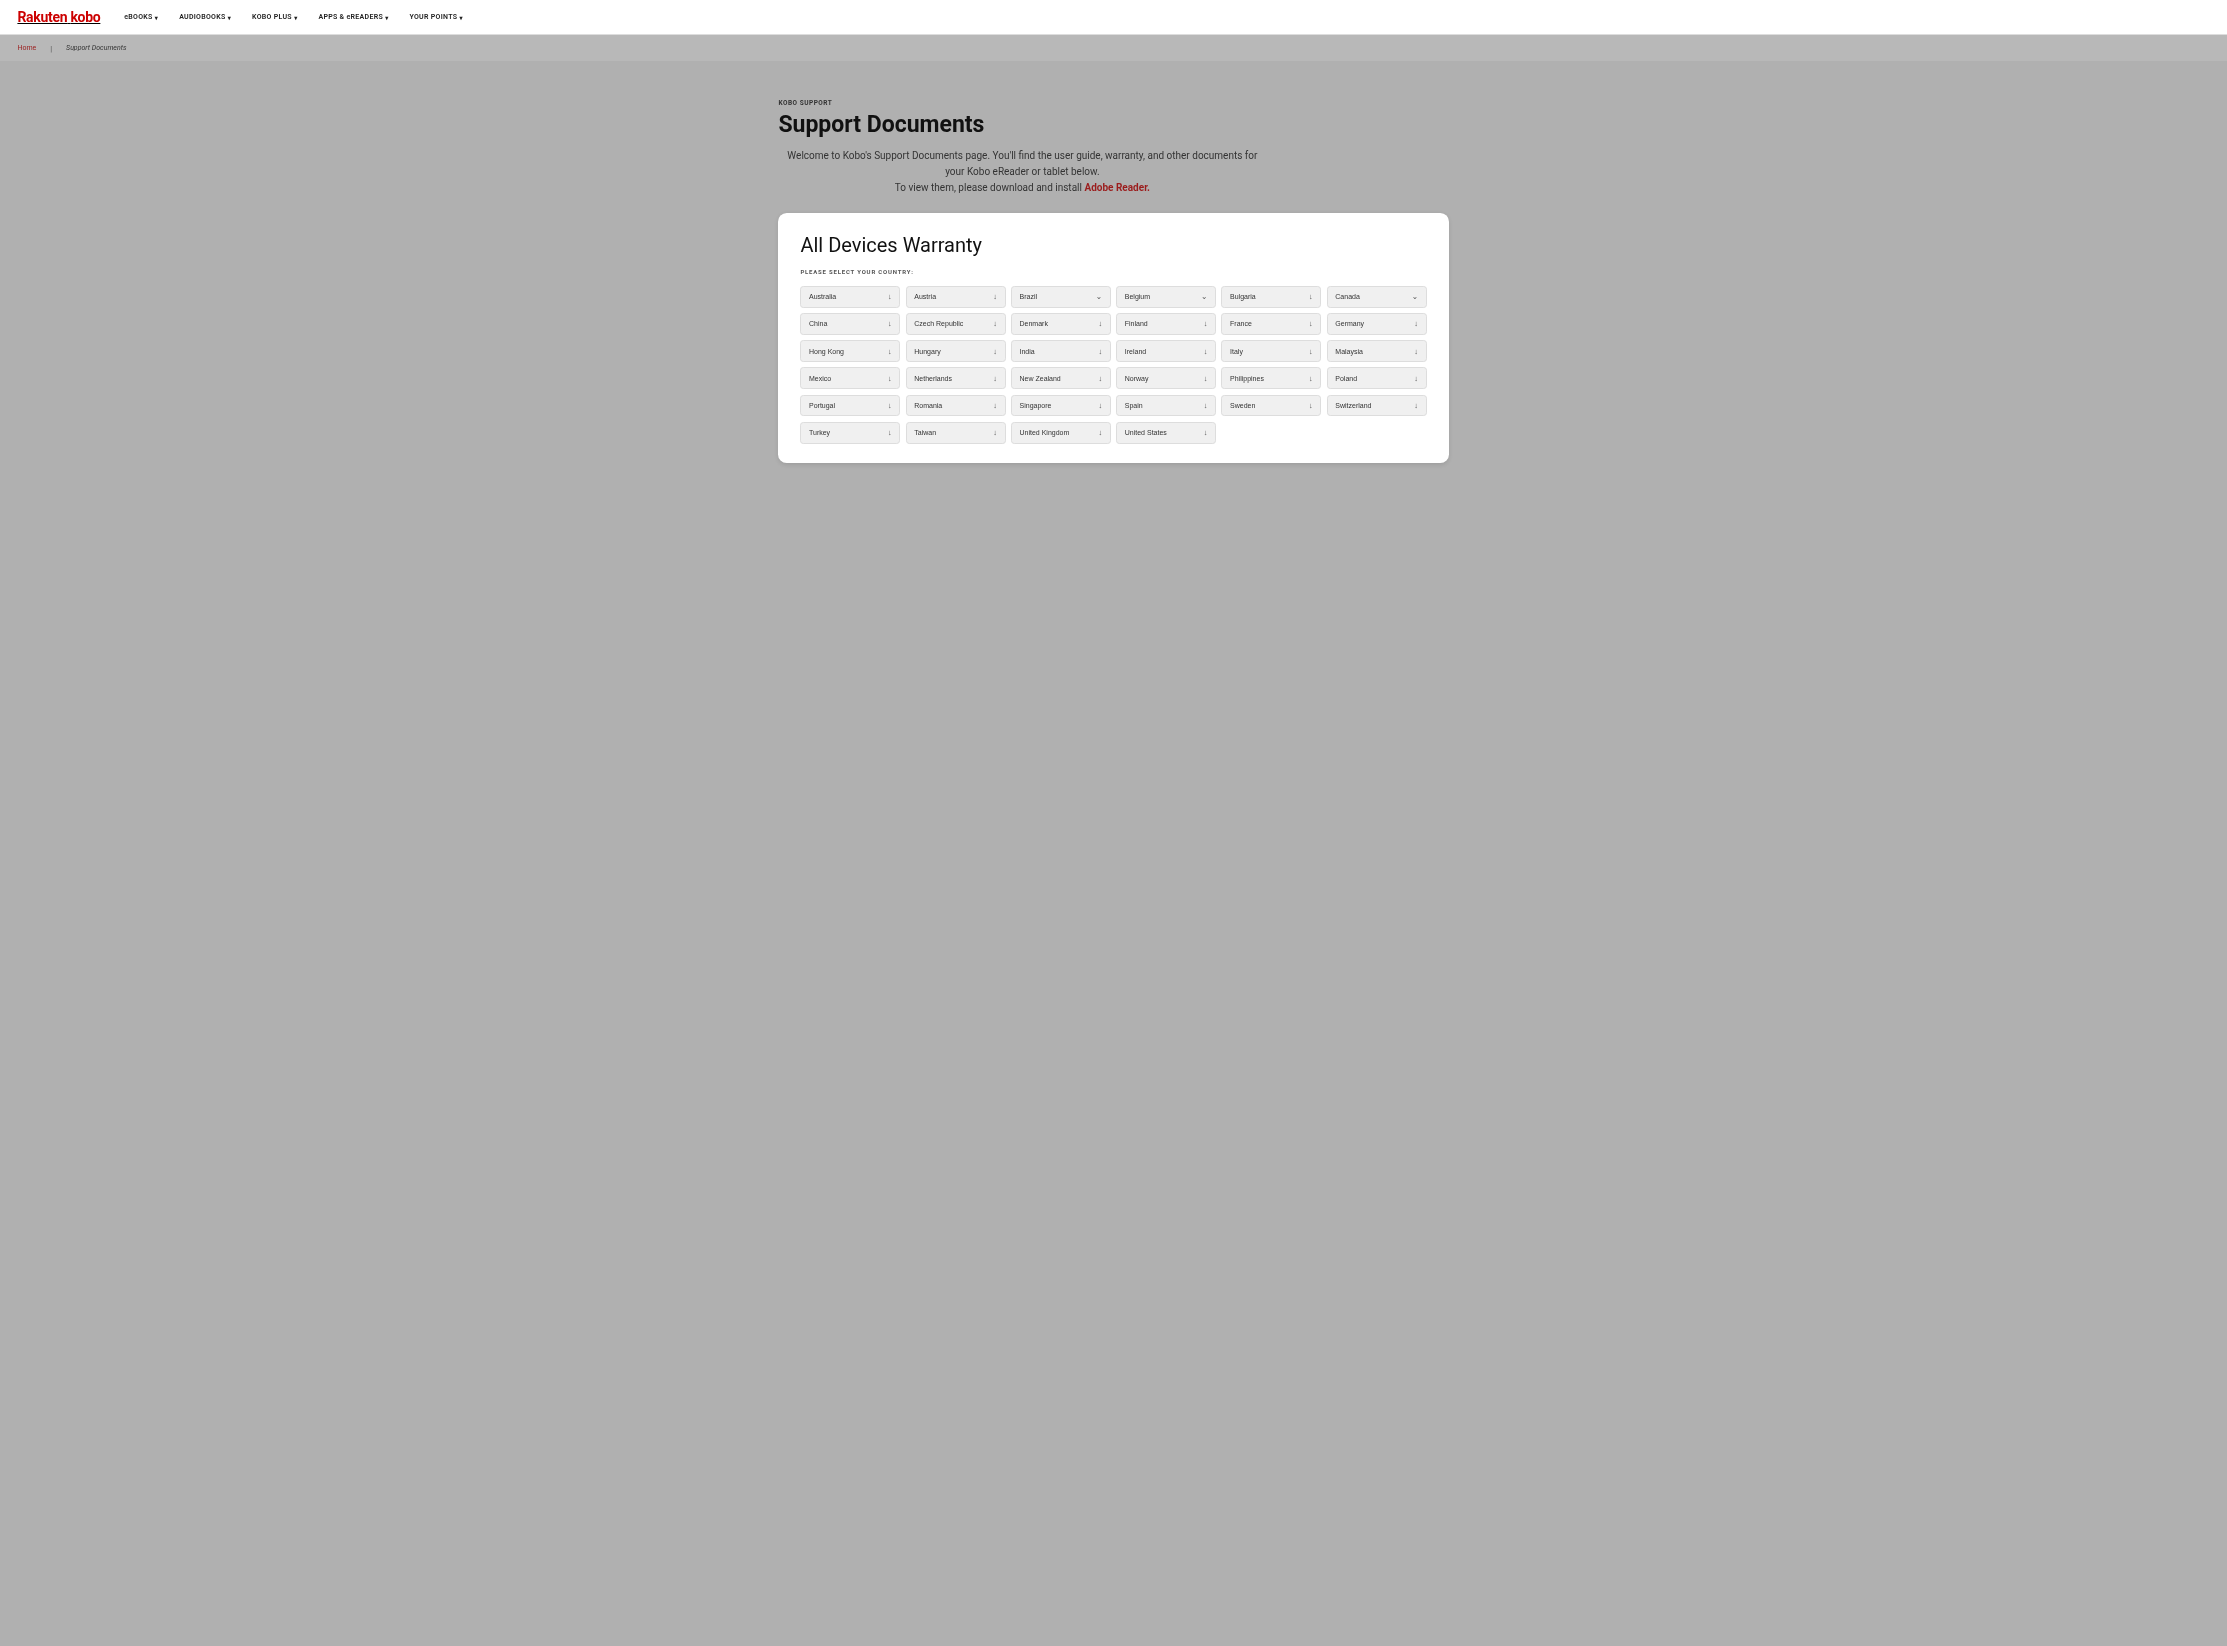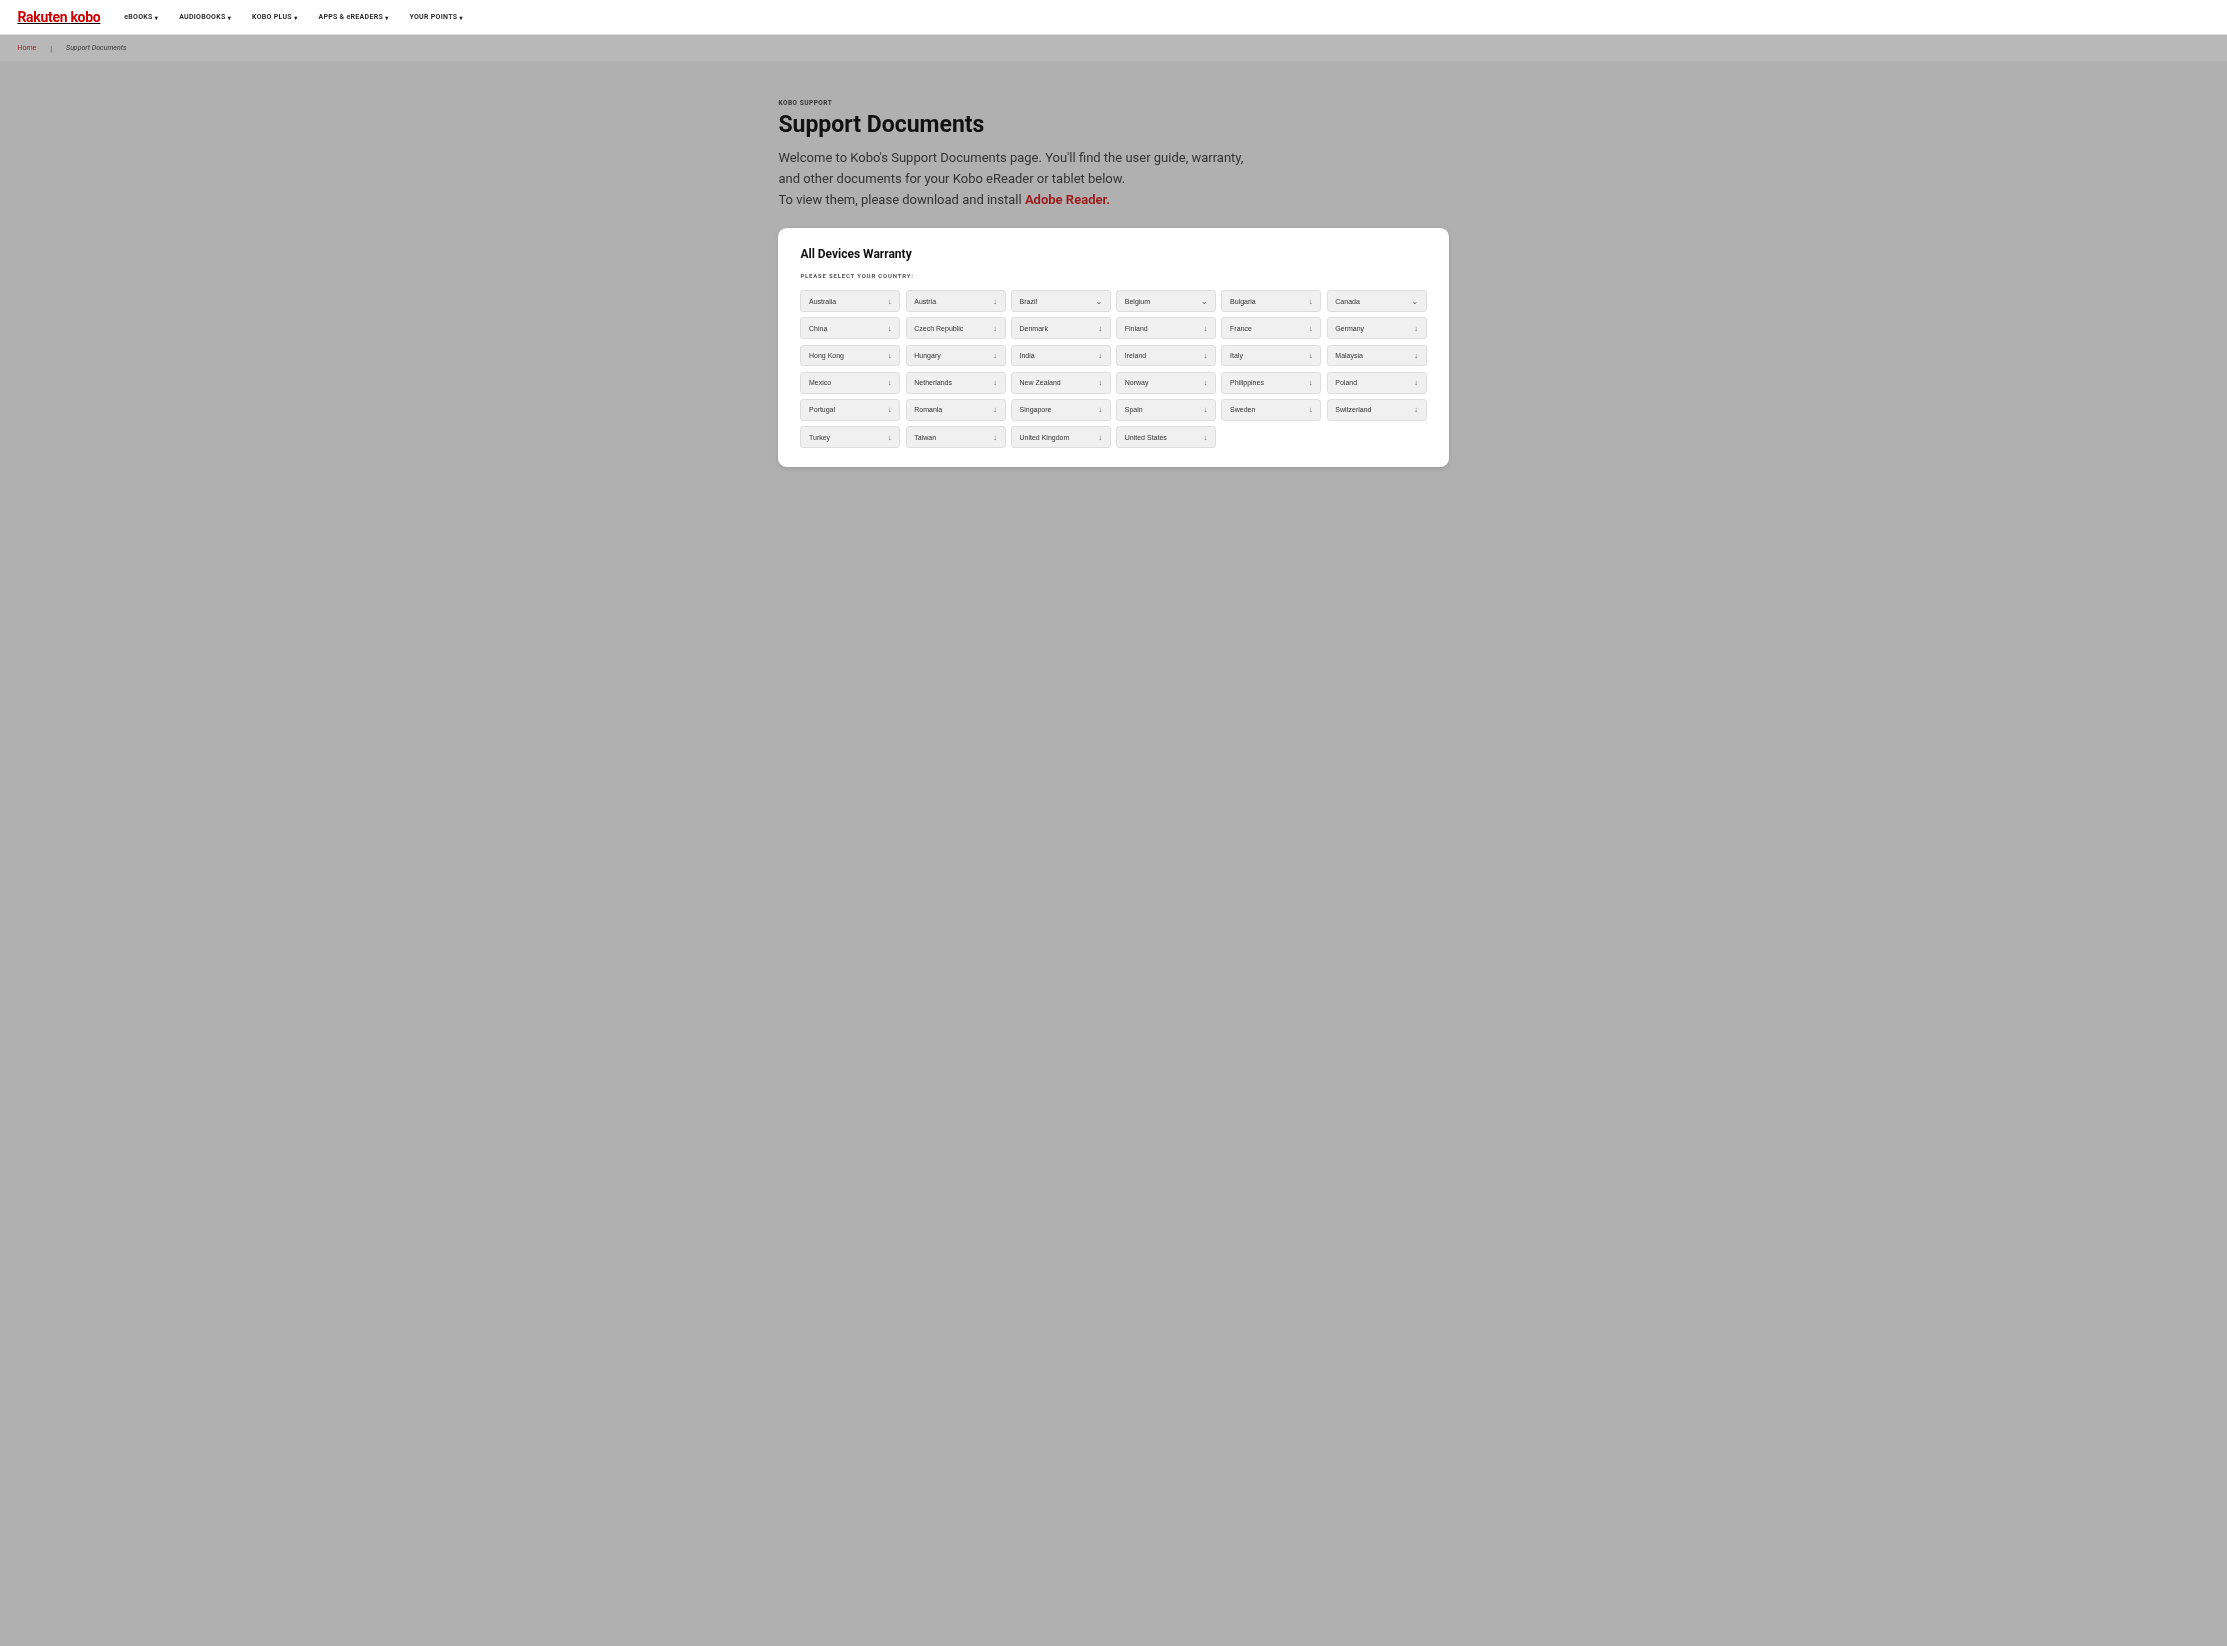--- a/index.html
+++ b/index.html
@@ -93,44 +93,45 @@
 
     .page-title {
       font-size: 23px;
       font-weight: 700;
       color: #111;
       margin-bottom: 11px;
       line-height: 1.1;
     }
 
     .page-description {
-      font-size: 13px;
+      font-size: 10px;
       color: #333;
       line-height: 1.6;
       margin-bottom: 17.4px;
       max-width: 488px;
+      text-align: center;
     }
 
     .adobe-link {
       color: #9b1c1c;
       text-decoration: none;
       font-weight: bold;
     }
 
     
     .warranty-card {
       background: #ffffff;
       border-radius: 8.7px;
       padding: 19.5px 22px;
       box-shadow: 0 1.1px 4.3px rgba(0,0,0,0.1);
     }
 
     .card-title {
-      font-size: 12px;
-      font-weight: 700;
+      font-size: 20px;
+      font-weight: 400;
       color: #111;
       margin-bottom: 11px;
     }
 
     .select-label {
       font-size: 6px;
       font-weight: 700;
       letter-spacing: 0.8px;
       color: #555;
       margin-bottom: 11px;

